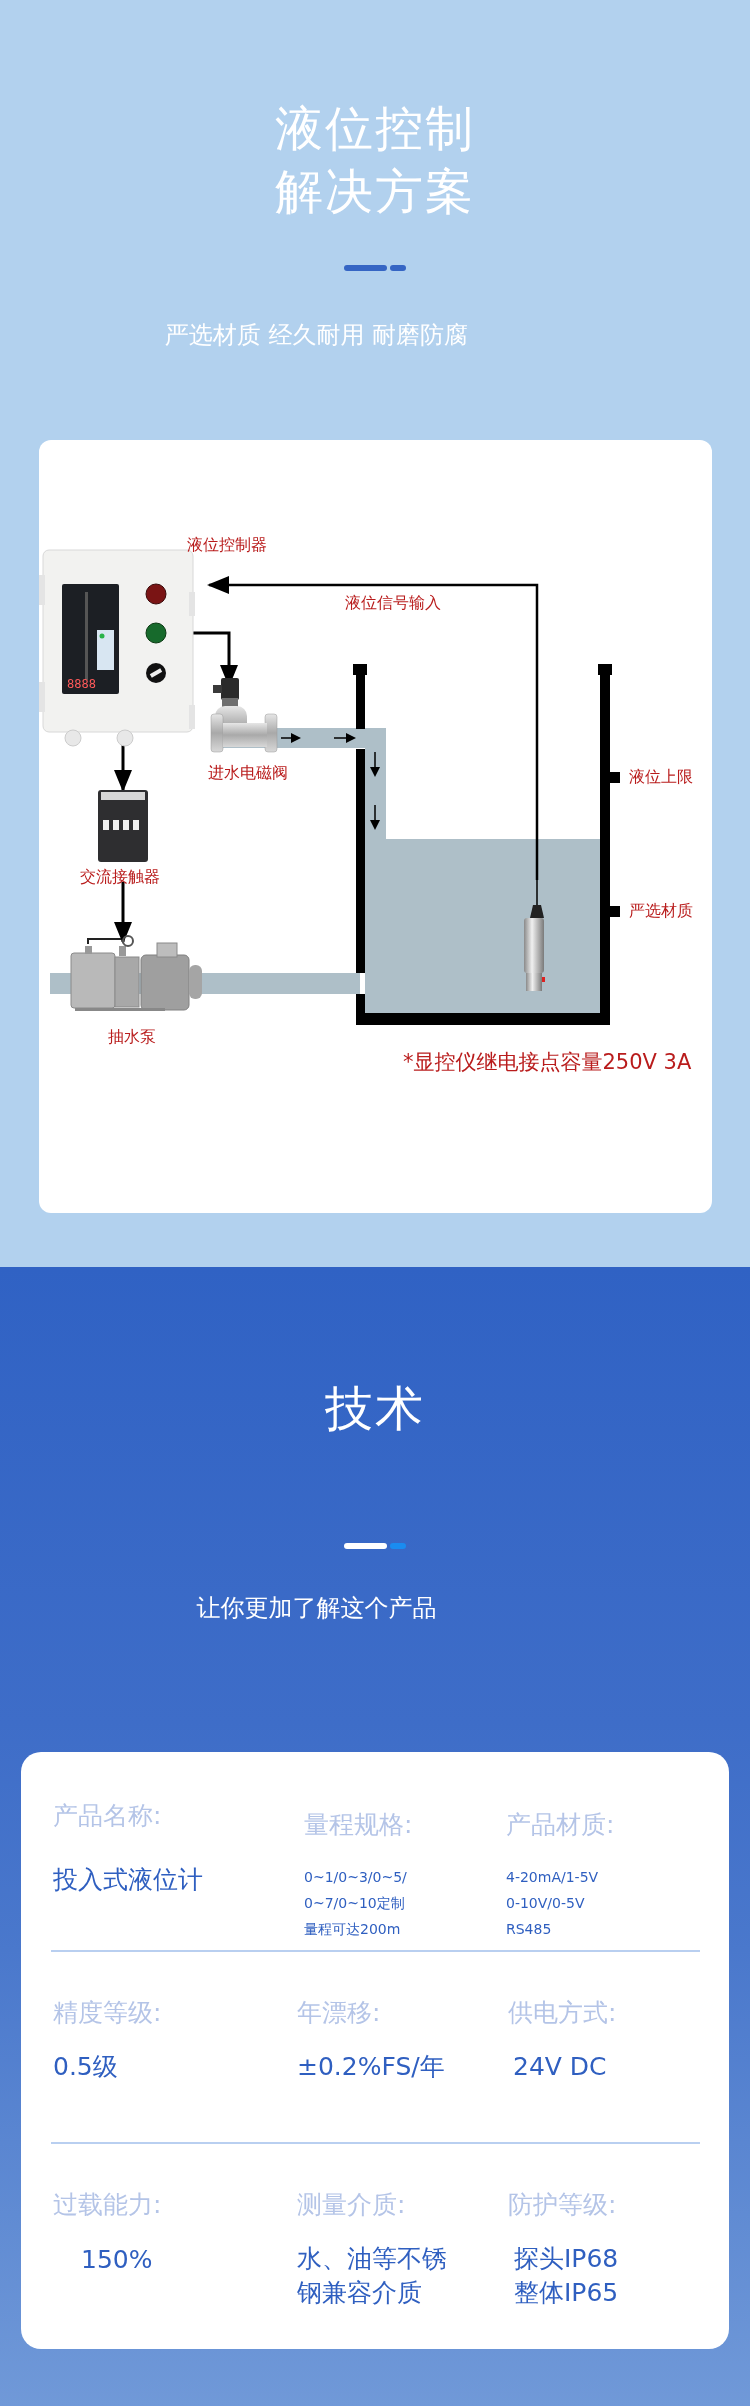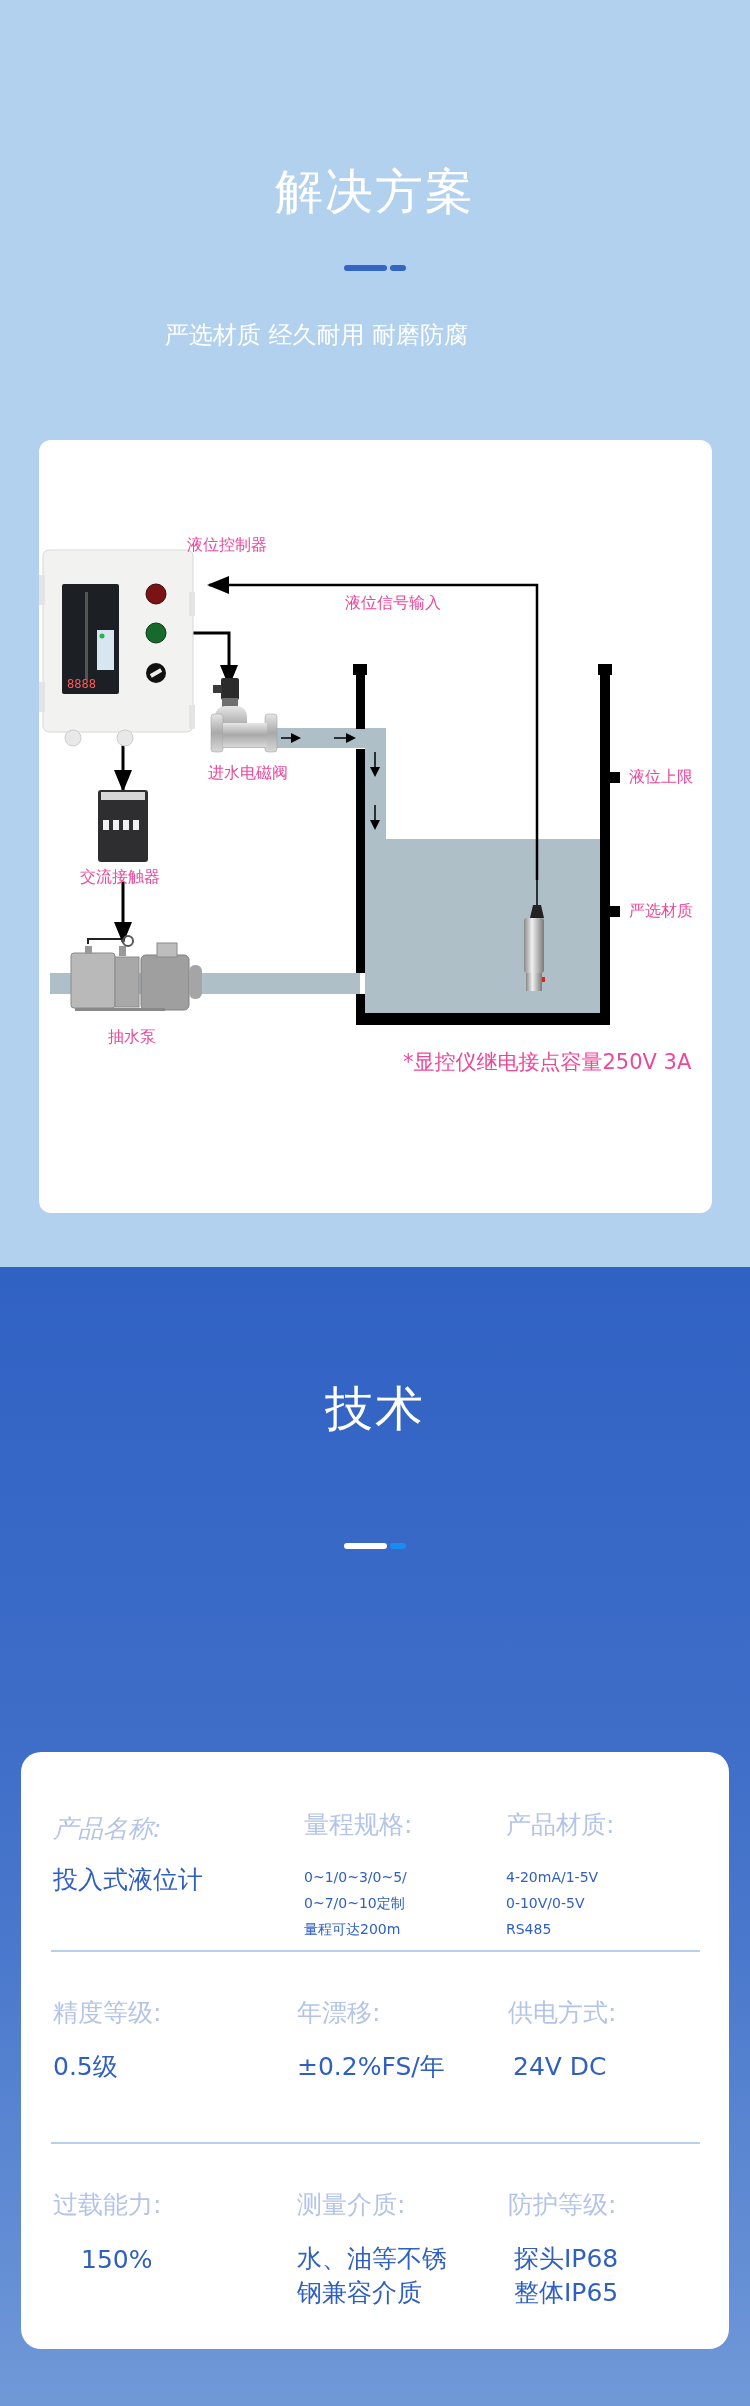--- a/index.html
+++ b/index.html
@@ -7,36 +7,37 @@
   body { font-family:"DejaVu Sans","Liberation Sans",sans-serif; position:relative; background:#b2d1ee; }
 
   
   #sec1 { position:absolute; left:0; top:0; width:750px; height:1267px; background:#b2d1ee; }
   .hero-title { position:absolute; left:0; width:750px; text-align:center; color:#ffffff; font-size:48px; line-height:60px; letter-spacing:2px; }
   .hero-sub { position:absolute; left:0; width:633px; text-align:center; color:#ffffff; font-size:24px; line-height:30px; }
   .deco-bar { position:absolute; height:6px; border-radius:3px; }
 
   .diagram-card { position:absolute; left:39px; top:440px; width:673px; height:773px; background:#ffffff; border-radius:12px; overflow:hidden; }
 
-  .dlabel { position:absolute; font-size:16px; line-height:20px; color:#ec4899; white-space:nowrap; }
+  .dlabel { position:absolute; font-size:16px; line-height:20px; color:#b91c1c; white-space:nowrap; }
 
   
   #sec2 { position:absolute; left:0; top:1267px; width:750px; height:1139px;
           background:linear-gradient(180deg,#3062c4 0%,#3e6dc8 40%,#4a78cc 60%,#7099d8 100%); }
   .spec-card { position:absolute; left:21px; top:485px; width:708px; height:597px; background:#ffffff; border-radius:20px; }
   .spec-label { position:absolute; font-size:25px; line-height:30px; color:#b4c4e7; white-space:nowrap; }
   .spec-value { position:absolute; font-size:25px; line-height:30px; color:#2f5fc0; white-space:nowrap; }
   .spec-value.small { font-size:14px; line-height:27px; }
   .spec-value.multi { font-size:25px; line-height:34px; }
   .divider { position:absolute; left:30px; width:649px; height:2px; background:#b9cff0; }
 </style>
 </head>
 <body>
 
 <div id="sec1">
+  <div class="hero-title" style="top:98px;">液位控制</div>
   <div class="hero-title" style="top:161px;">解决方案</div>
   <div class="deco-bar" style="left:344px;top:265px;width:43px;background:#3565c4;"></div>
   <div class="deco-bar" style="left:390px;top:265px;width:16px;background:#3565c4;"></div>
   <div class="hero-sub" style="top:320px;">严选材质 经久耐用 耐磨防腐</div>
 
   <div class="diagram-card">
     <svg width="673" height="773" viewBox="0 0 673 773" style="position:absolute;left:0;top:0;">
       <defs>
         <marker id="ah" markerWidth="10" markerHeight="10" refX="8" refY="5" orient="auto" markerUnits="userSpaceOnUse">
           <path d="M0,0 L10,5 L0,10 z" fill="#000"></path>
@@ -146,24 +147,25 @@
     <div class="dlabel" style="left:590px;top:327px;">液位上限</div>
     <div class="dlabel" style="left:590px;top:461px;">严选材质</div>
     <div class="dlabel" style="left:364px;top:612px;font-size:21px;">*显控仪继电接点容量250V 3A</div>
   </div>
 </div>
 
 <div id="sec2">
   <div class="hero-title" style="top:111px;">技术</div>
   <div class="deco-bar" style="left:344px;top:276px;width:43px;background:#ffffff;"></div>
   <div class="deco-bar" style="left:390px;top:276px;width:16px;background:#1a8cf0;"></div>
+  <div class="hero-sub" style="top:326px;">让你更加了解这个产品</div>
 
   <div class="spec-card">
 
-    <div class="spec-label" style="left:32px;top:62px;font-style:italic;">产品名称:</div>
+    <div class="spec-label" style="left:32px;top:49px;">产品名称:</div>
     <div class="spec-value" style="left:32px;top:113px;">投入式液位计</div>
 
     <div class="spec-label" style="left:283px;top:58px;">量程规格:</div>
     <div class="spec-value small" style="left:283px;top:112px;">0~1/0~3/0~5/</div>
     <div class="spec-value small" style="left:283px;top:138px;">0~7/0~10定制</div>
     <div class="spec-value small" style="left:283px;top:164px;">量程可达200m</div>
 
     <div class="spec-label" style="left:485px;top:58px;">产品材质:</div>
     <div class="spec-value small" style="left:485px;top:112px;">4-20mA/1-5V</div>
     <div class="spec-value small" style="left:485px;top:138px;">0-10V/0-5V</div>

